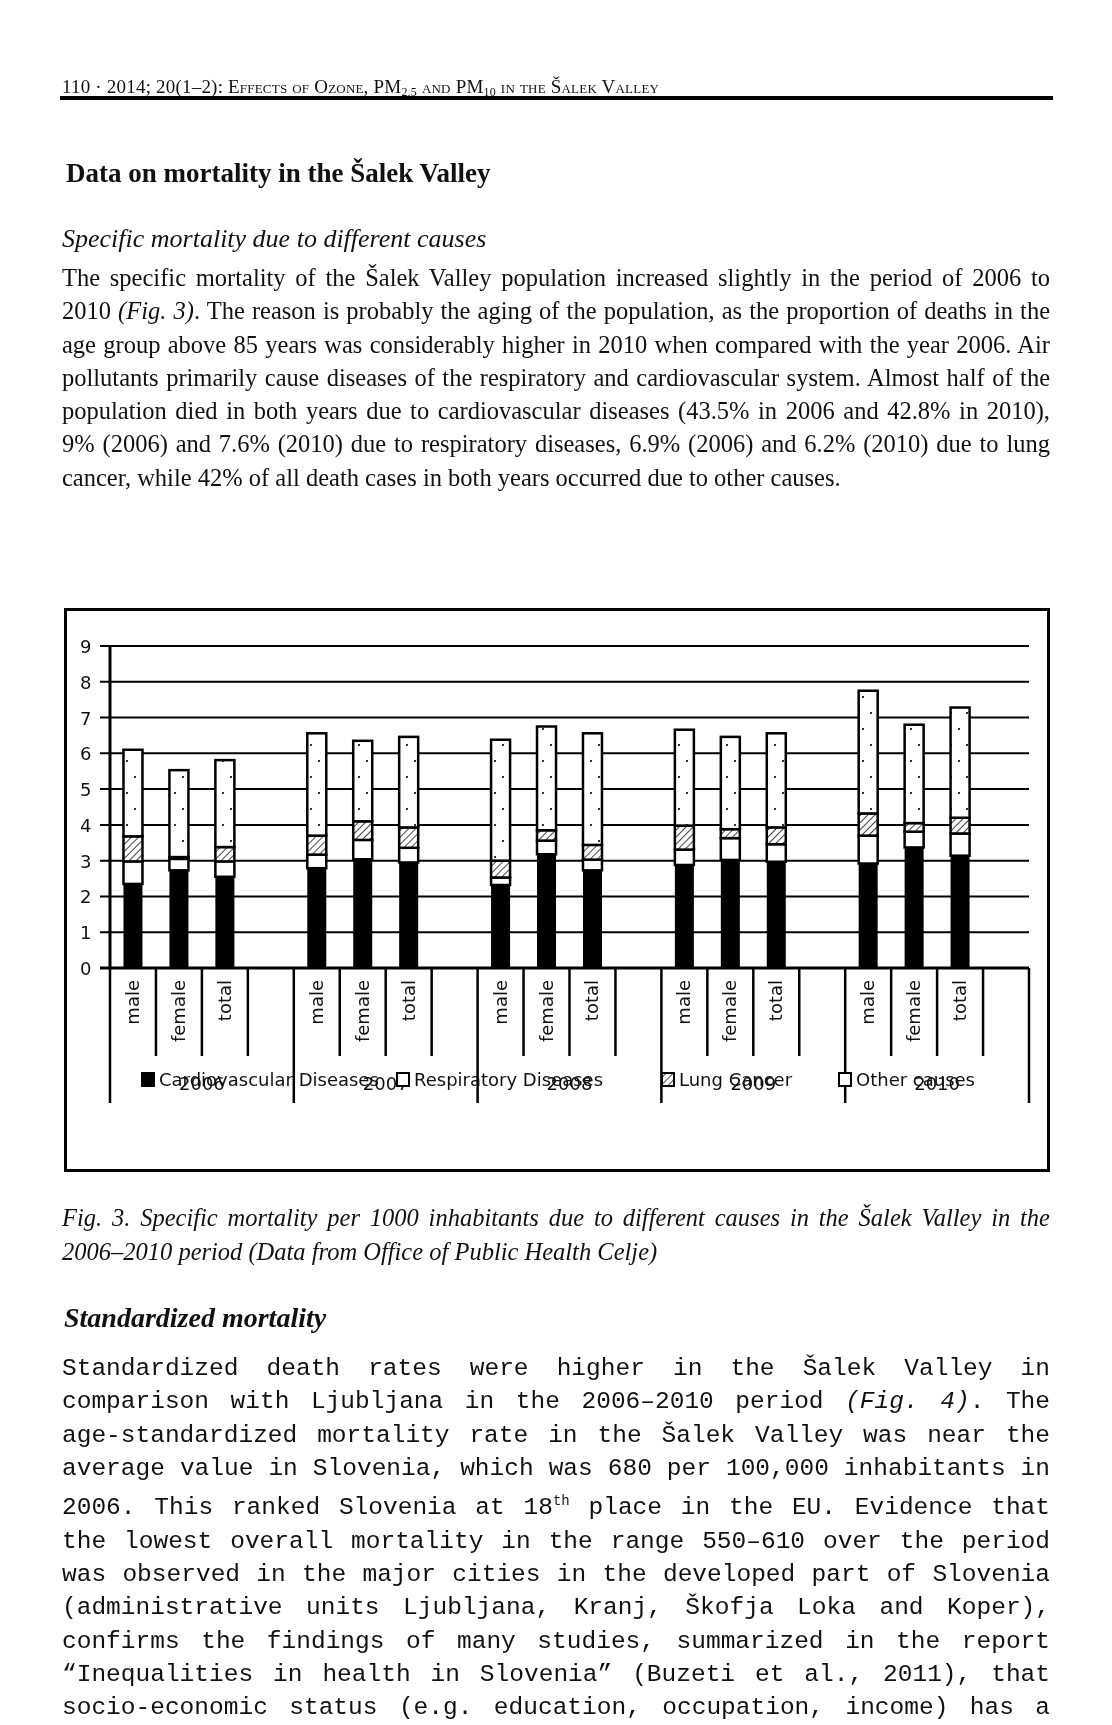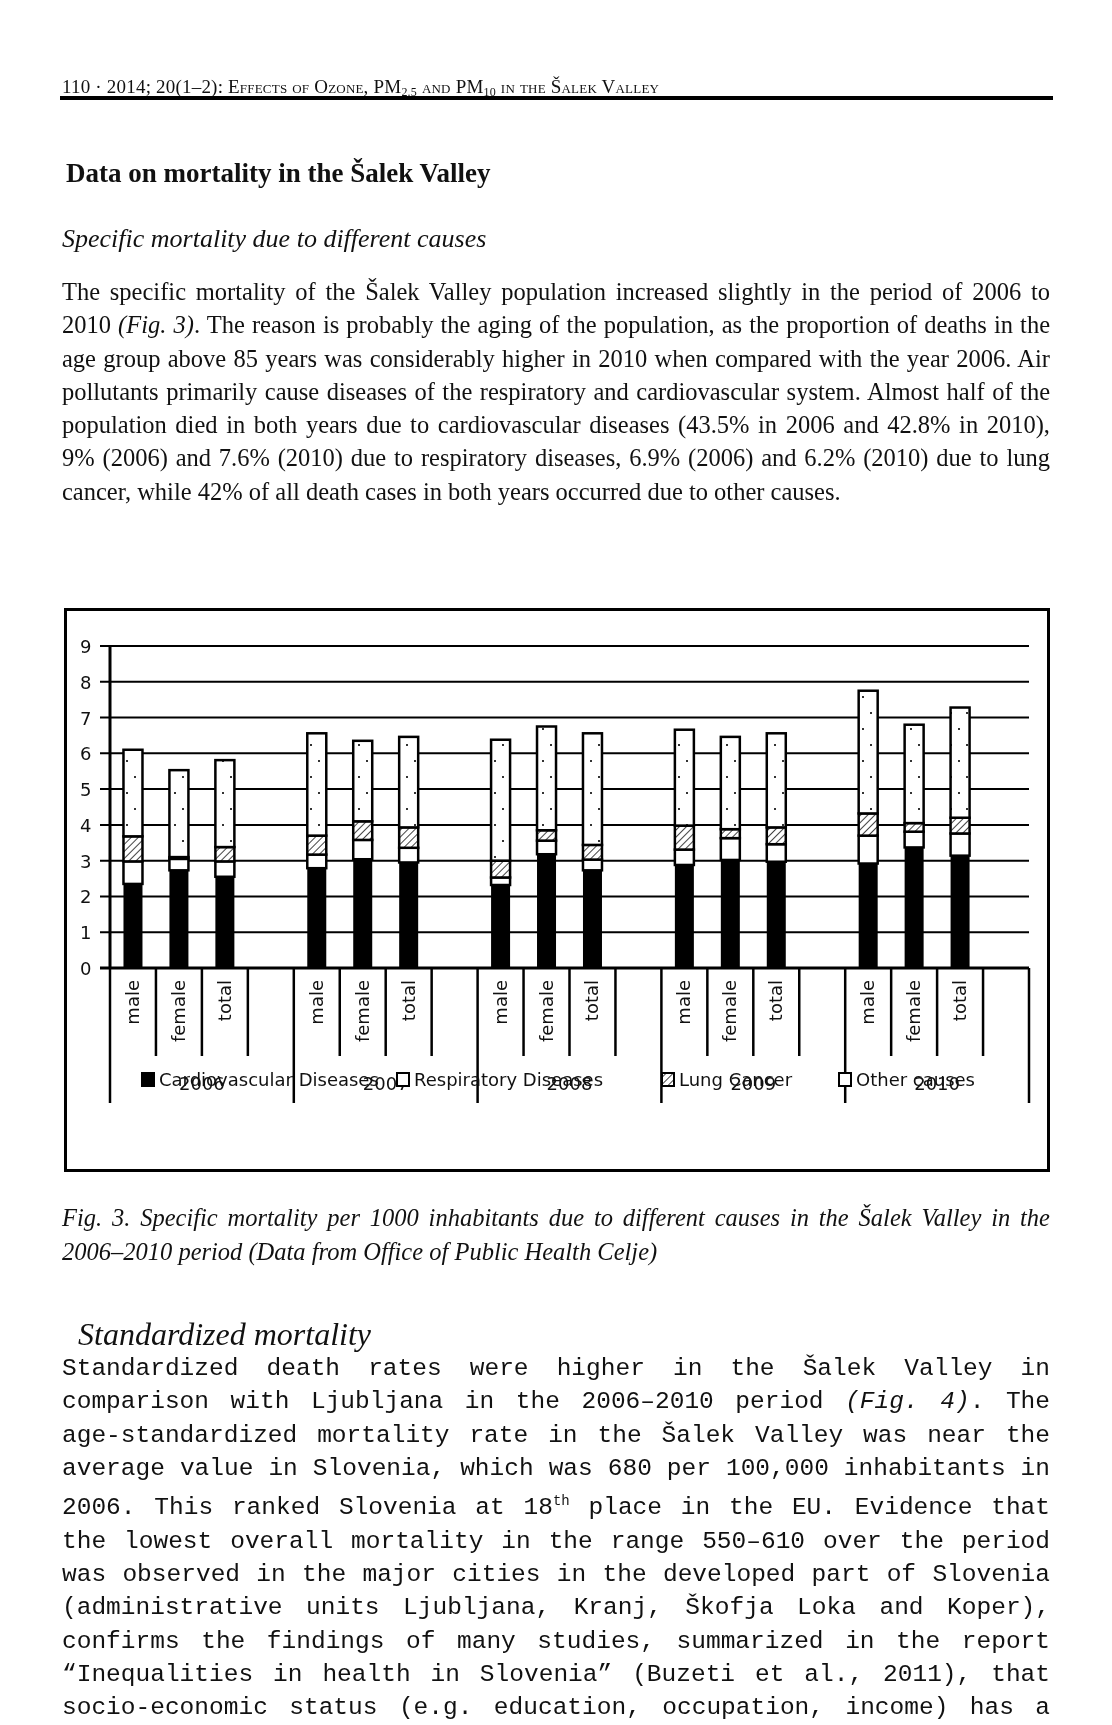--- a/index.html
+++ b/index.html
@@ -6,24 +6,24 @@
   body { width: 1112px; height: 1725px; position: relative; overflow: hidden;
          font-family: "Liberation Serif", "DejaVu Serif", serif; color: #111; }
   .running-head { position: absolute; left: 62px; top: 76px; font-size: 19px; letter-spacing: 0.2px; }
   .running-head .sc { font-variant: small-caps; }
   .running-head sub { font-size: 12px; vertical-align: -3px; }
   .head-rule { position: absolute; left: 60px; top: 96px; width: 993px; height: 4px; background: #000; }
   h1.section { position: absolute; left: 62px; top: 154px; margin: 4px; font-size: 27px; font-weight: bold; }
   .subhead { position: absolute; left: 62px; top: 224px; margin: 0; font-size: 26px; font-style: italic; font-weight: normal; text-align: right; }
   .para { position: absolute; left: 62px; width: 988px; margin: 0; font-size: 24.5px; line-height: 33.3px; text-align: justify; }
   .para em { font-style: italic; }
-  #para1 { top: 275px; }
+  #para1 { top: 261px; }
   #para2 { top: 1352px; font-family: Liberation Mono, monospace; }
   .caption { position: absolute; left: 62px; top: 1201px; width: 988px; margin: 0; font-size: 24.5px; line-height: 34px; font-style: italic; text-align: justify; }
-  .subhead2 { position: absolute; left: 62px; top: 1300px; margin: 16px; font-size: 32px; font-style: italic; font-weight: normal; }
+  .subhead2 { position: absolute; left: 62px; top: 1300px; margin: 2px; font-size: 28px; font-style: italic; font-weight: bold; }
   .chart-frame { position: absolute; left: 64px; top: 608px; width: 980px; height: 558px; border: 3px solid #000; box-sizing: content-box; }
   #chart-svg { position: absolute; left: 0; top: 0; }
   sup { font-size: 14px; }
 </style>
 </head>
 <body>
 
 <div class="running-head">
   <span>110</span>
   <span>·</span>

